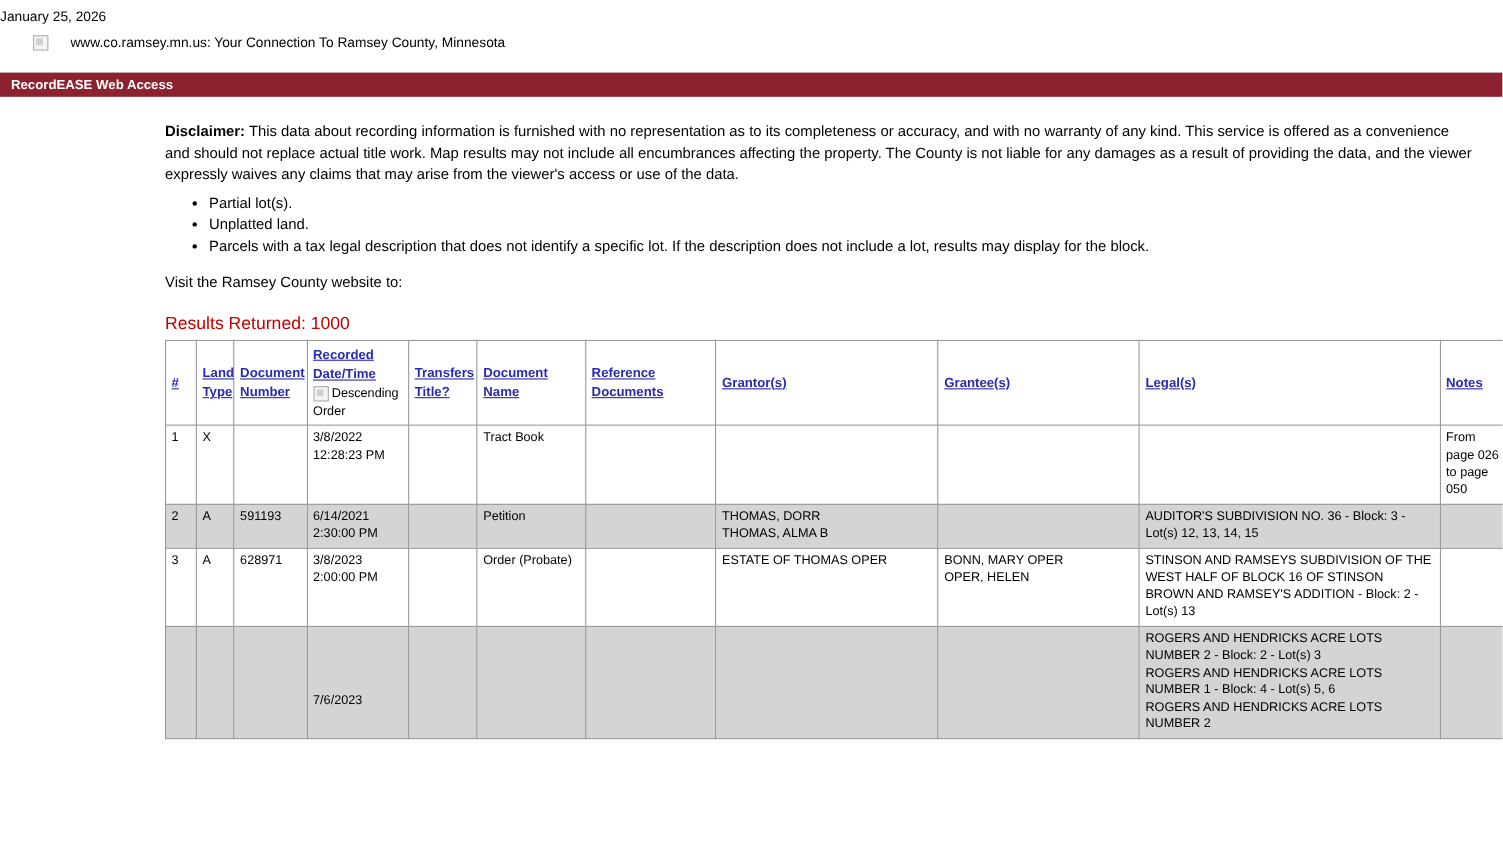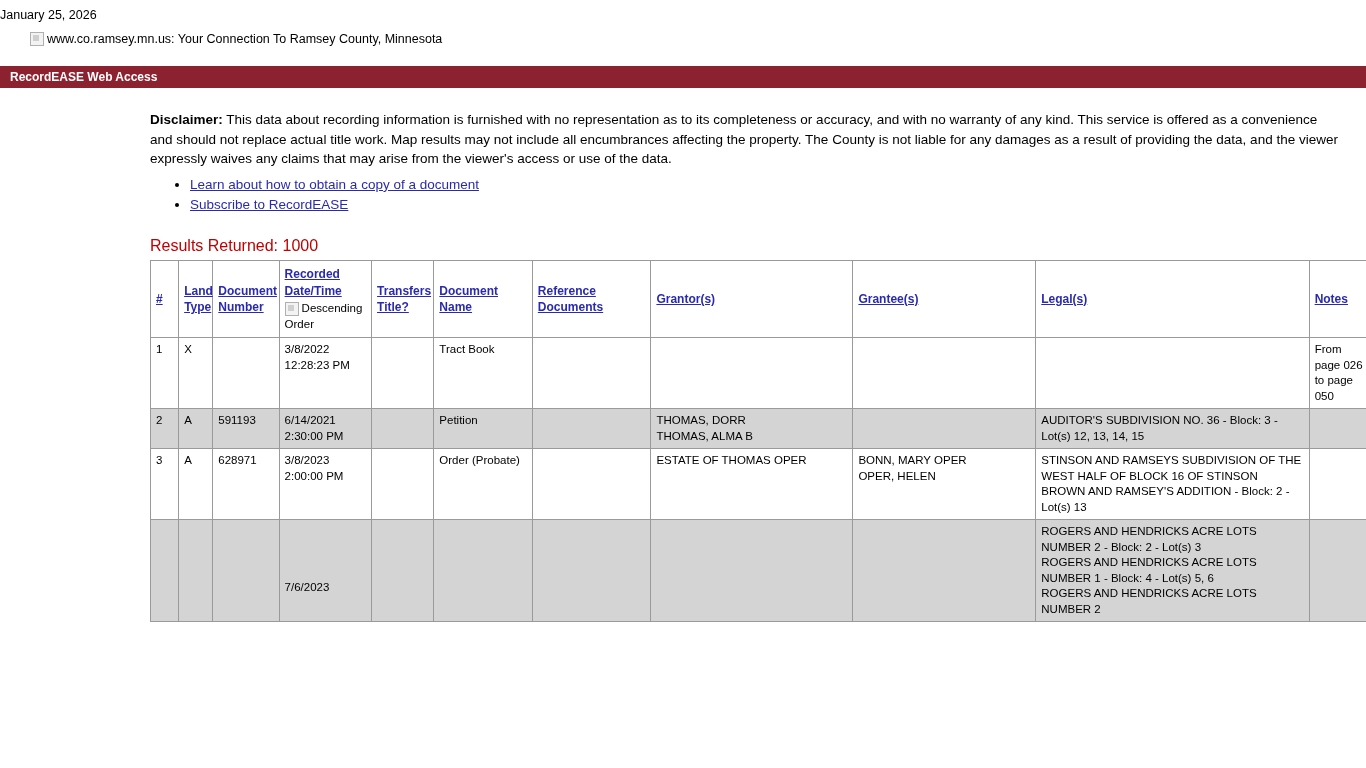--- a/index.html
+++ b/index.html
@@ -21,21 +21,21 @@
     font-size: 12.5px;
     color: #000;
     padding: 8px 14px 0 0;
   }
   .logo-row {
     padding: 10px 0 0 30px;
     font-size: 12.5px;
     color: #000;
     display: flex;
     align-items: center;
-    gap: 3px;
+    gap: 20px;
   }
   .broken-img {
     display: inline-block;
     width: 12px;
     height: 12px;
     border: 1px solid #b0b0b0;
     background: #f3f3f3;
     position: relative;
     vertical-align: middle;
   }
@@ -150,26 +150,28 @@
   <span>www.co.ramsey.mn.us: Your Connection To Ramsey County, Minnesota</span>
 </div>
 
 <div class="banner">RecordEASE Web Access</div>
 
 <div class="content">
 
   <p class="para"><b>Disclaimer:</b><span> This data about recording information is furnished with no representation as to its completeness or accuracy, and with no warranty of any kind. This service is offered as a convenience and should not replace actual title work. Map results may not include all encumbrances affecting the property. The County is not liable for any damages as a result of providing the data, and the viewer expressly waives any claims that may arise from the viewer's access or use of the data.</span></p>
 
 
-
-
-  <ul class="links">
-    <li><a href="#">Learn about how to obtain a copy of a document</a></li>
-    <li><a href="#">Subscribe to RecordEASE</a></li>
+  <ul class="bullets">
+    <li>Partial lot(s).</li>
+    <li>Unplatted land.</li>
+    <li>Parcels with a tax legal description that does not identify a specific lot. If the description does not include a lot, results may display for the block.</li>
   </ul>
+
+  <p class="visit">Visit the Ramsey County website to:</p>
+
 
   <div class="results-returned">Results Returned: 1000</div>
 
   <table class="results">
     <colgroup>
       <col class="col-num">
         <col class="col-land">
         <col class="col-doc">
         <col class="col-date">
       <col class="col-trans">

